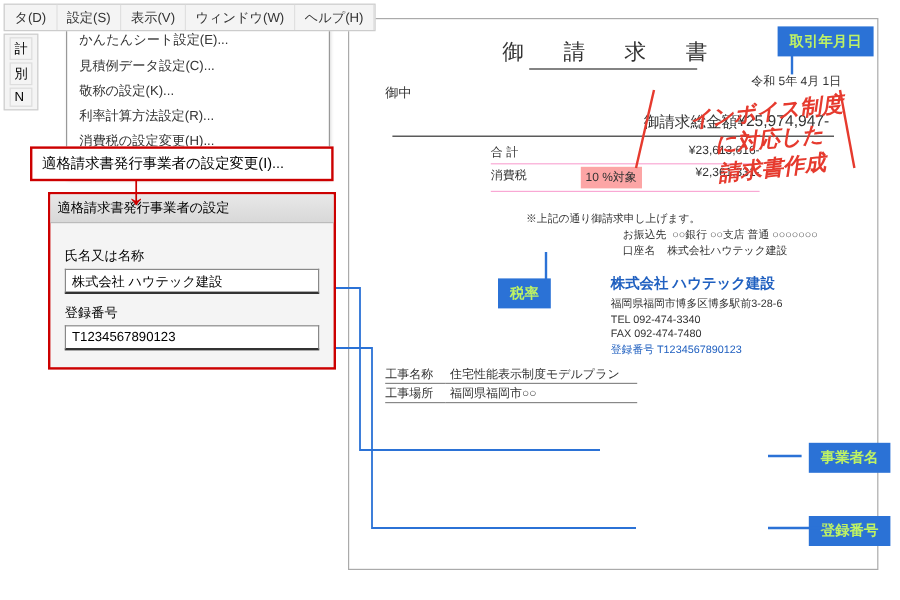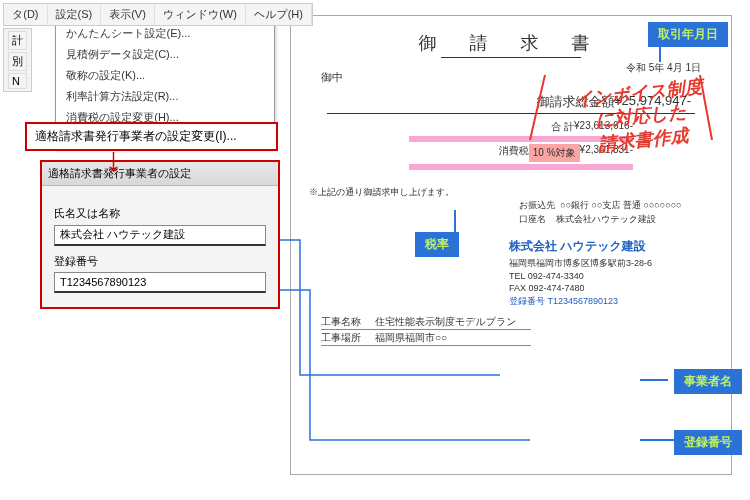--- a/index.html
+++ b/index.html
@@ -18,23 +18,23 @@
 .dialog label{font-size:11px;display:block;margin:8px 0 3px}
 .dialog input{width:100%;border:1px solid #888;background:#fff;font-size:11px;padding:3px 5px;border-bottom:2px solid #333}
 .doc{position:absolute;top:15px;left:290px;width:442px;height:460px;background:#fff;border:1px solid #aaa;font-size:11px;color:#333}
 .doc .inner{margin:15px 18px}
 .doc-title{text-align:center;font-size:18px;letter-spacing:14px;margin:8px 0 2px}
 .doc-title-u{border-bottom:1px solid #333;width:140px;margin:0 auto 12px}
 .date{position:absolute;top:45px;right:30px;font-size:10px}
 .recipient{font-size:11px;margin:2px 0 0 12px}
 .total-row{display:flex;justify-content:flex-end;font-size:13px;margin:8px 18px 2px;border-bottom:1px solid #333;padding:0 4px 2px}
 .sub-table{margin:4px 80px 16px 100px;font-size:10px}
-.sub-table .row{display:flex;justify-content:flex-end;border-bottom:6px solid #f9a8d4;padding:2px 0}
+.sub-table .row{display:flex;justify-content:space-between;border-bottom:1px solid #f9a8d4;padding:2px 0}
 .sub-table .hl{background:#fca5a5;padding:2px 4px}
-.note{font-size:9px;margin:0 0}
+.note{font-size:9px;text-align:center;margin:0 0}
 .bank{font-size:9px;text-align:left;margin-left:210px;line-height:1.5}
 .company{font-size:12px;color:#2060c0;font-weight:bold;margin:12px 0 2px 200px}
 .addr{font-size:9px;margin-left:200px;line-height:1.4;color:#333}
 .addr .reg{color:#2060c0}
 .works{font-size:10px;margin:8px 0 0 12px}
 .works .wrow{display:flex;margin:1px 0}
 .works .lab{width:50px;border-bottom:1px solid #888}
 .works .val{width:160px;border-bottom:1px solid #888;padding-left:4px}
 .badge{position:absolute;background:#2b72d6;color:#bef264;font-size:12px;font-weight:bold;padding:4px 10px}
 .b-date{top:22px;right:22px}

